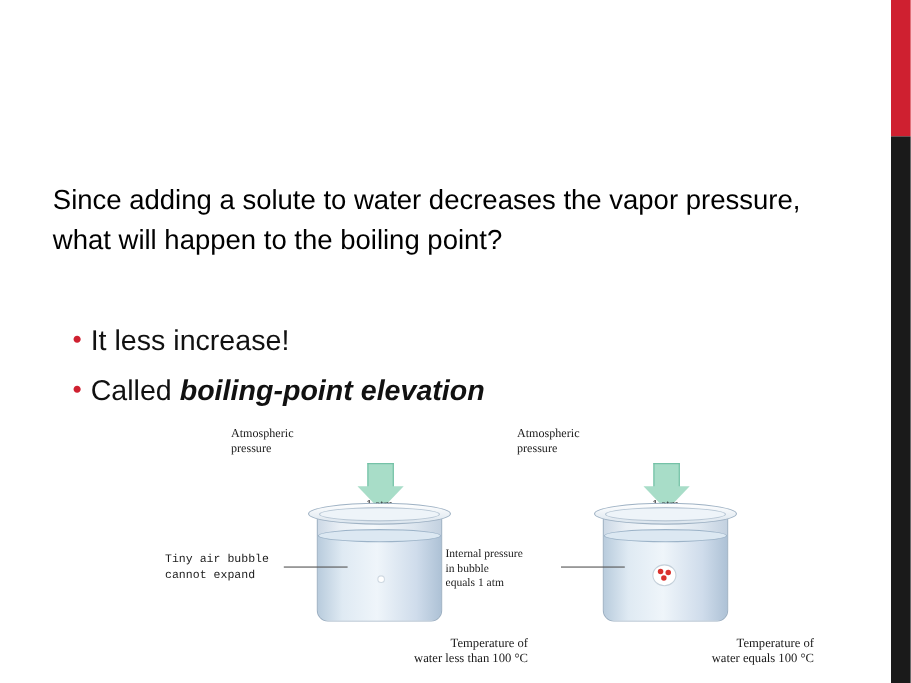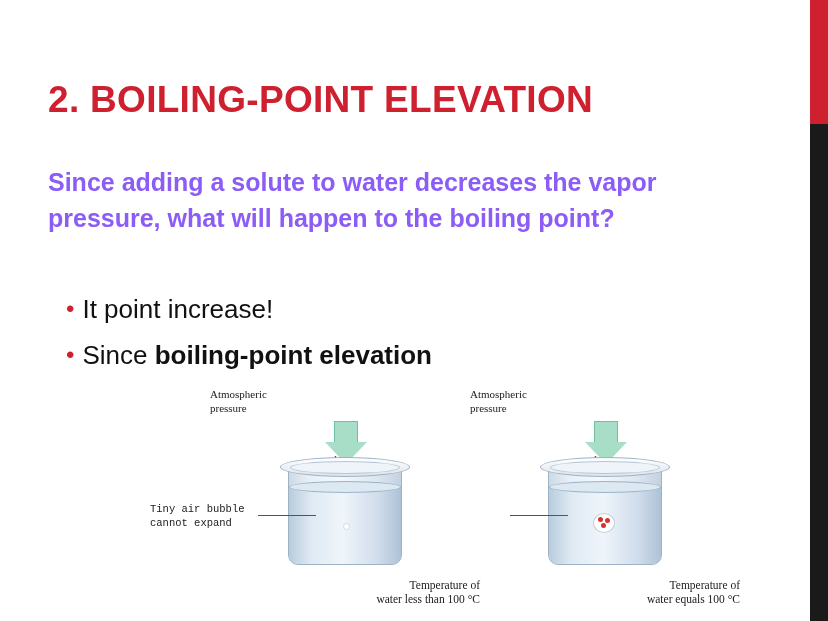--- a/index.html
+++ b/index.html
@@ -57,22 +57,22 @@
     letter-spacing: 0.3px;
     text-transform: uppercase;
     line-height: 1.1;
   }
   .question {
     position: absolute;
     left: 48px;
     top: 165px;
     width: 690px;
     font-size: 25px;
-    font-weight: bold;
-    color: #8b5cf6;
+    font-weight: normal;
+    color: #000000;
     line-height: 1.42;
   }
   .bullets {
     position: absolute;
     left: 66px;
     top: 292px;
     width: 640px;
   }
   .bullet {
     display: flex;
@@ -86,20 +86,21 @@
     margin-right: 8px;
   }
   .bullet-text {
     font-size: 26px;
     color: #111111;
     line-height: 34px;
     font-weight: normal;
   }
   .bullet-text b {
     font-weight: bold;
+    font-style: italic;
   }
 
   
   .figure {
     position: absolute;
     left: 210px;
     top: 385px;
     width: 540px;
     height: 225px;
   }
@@ -286,32 +287,31 @@
 </style>
 </head>
 <body>
 
 <div class="slide">
 
   <div class="edge-red"></div>
   <div class="edge-black"></div>
   <div class="edge-gap"></div>
 
-  <div class="title">2. BOILING-POINT ELEVATION</div>
 
   <div class="question">Since adding a solute to water decreases the vapor pressure, what will happen to the boiling point?</div>
 
   <div class="bullets">
     <div class="bullet">
       <span class="bullet-dot">•</span>
-      <span class="bullet-text"><span>It point increase!</span></span>
+      <span class="bullet-text"><span>It less increase!</span></span>
     </div>
     <div class="bullet">
       <span class="bullet-dot">•</span>
-      <span class="bullet-text"><span>Since </span><b>boiling-point elevation</b></span>
+      <span class="bullet-text"><span>Called </span><b>boiling-point elevation</b></span>
     </div>
   </div>
 
   <div class="figure">
 
     <div class="fig-panel left">
       <div class="fig-caption-top">Atmospheric<br>pressure</div>
 
       <div class="arrow-wrap">
         <div class="arrow-head-edge"></div>
@@ -352,18 +352,19 @@
         <div class="beaker-rim"></div>
         <div class="beaker-inner-rim"></div>
         <div class="bubble-big">
           <div class="bubble-dot" style="top:3px; left:4px;"></div>
           <div class="bubble-dot" style="top:4px; left:11px;"></div>
           <div class="bubble-dot" style="top:9px; left:7px;"></div>
         </div>
       </div>
 
       <div class="leader" style="top:130px; left:40px; width:58px;"></div>
+      <div class="side-label" style="top:112px; left:-65px; width:104px; text-align:left;">Internal pressure<br>in bubble<br>equals 1 atm</div>
 
       <div class="fig-caption-bottom">Temperature of<br>water equals 100 °C</div>
     </div>
 
   </div>
 </div>
 
 </body></html>

